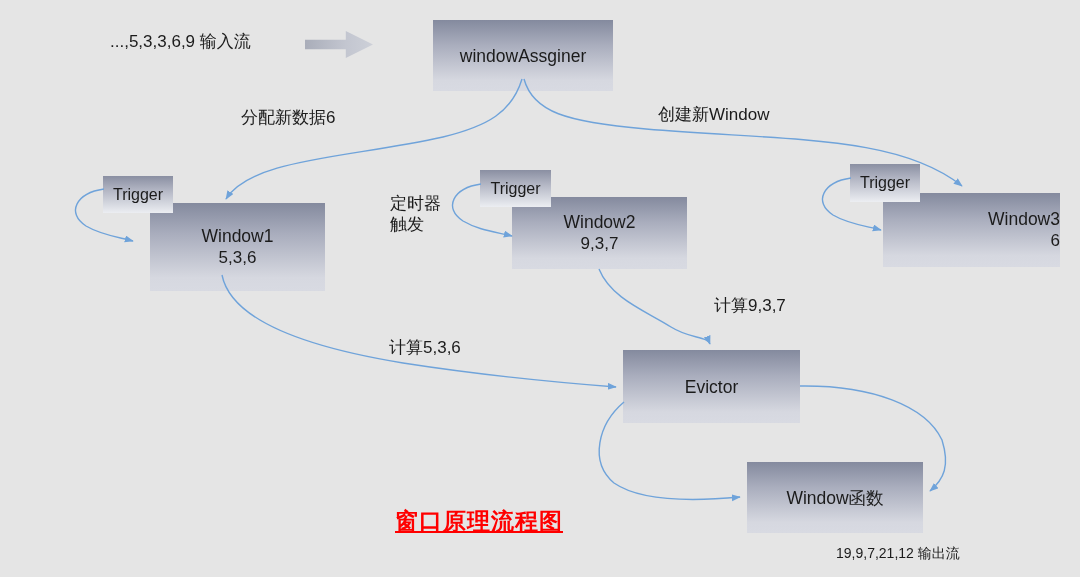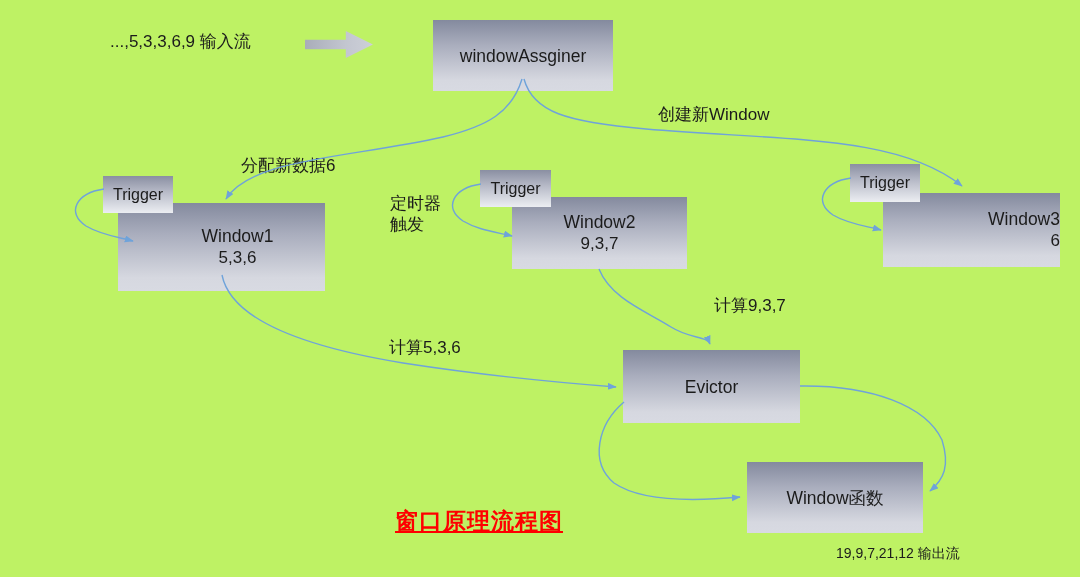--- a/index.html
+++ b/index.html
@@ -4,21 +4,21 @@
 <style>
   :root{
     --connector:#6fa3da;
     --title:#ff0000;
     --node-text:#1b1b1b;
   }
   html,body{margin:0;padding:0;background:#fff;}
   #canvas{
     position:relative;
     width:1080px;height:577px;
-    background:#bef264;
+    background:#e5e5e5;
     overflow:hidden;
     font-family:"Liberation Sans","DejaVu Sans",sans-serif;
     color:var(--node-text);
   }
   .node{
     position:absolute;
     background:linear-gradient(180deg,#848a9e 0%,#a9adbd 35%,#d6d8e0 85%,#d8dae2 100%);
     display:flex;flex-direction:column;align-items:center;justify-content:center;
     text-align:center;
     color:var(--node-text);
@@ -72,21 +72,21 @@
 
 <div id="canvas">
 
   <div class="lbl" style="left:110px;top:31px;">...,5,3,3,6,9 输入流</div>
   <div class="block-arrow"></div>
 
   <div class="node" style="left:433px;top:20px;width:180px;height:71px;align-items:center;">
     <div class="nm">windowAssginer</div>
   </div>
 
-  <div class="node z3" style="left:118px;top:203px;width:175px;height:88px;padding-left:32px;">
+  <div class="node z3" style="left:150px;top:203px;width:175px;height:88px;">
     <div class="nm">Window1</div>
     <div class="val">5,3,6</div>
   </div>
   <div class="trigger" style="left:103px;top:176px;width:70px;height:37px;">
     <span>Trigger</span>
   </div>
 
   <div class="node z3" style="left:512px;top:197px;width:175px;height:72px;">
     <div class="nm">Window2</div>
     <div class="val">9,3,7</div>
@@ -104,21 +104,21 @@
   </div>
 
   <div class="node" style="left:623px;top:350px;width:177px;height:73px;">
     <div class="nm">Evictor</div>
   </div>
 
   <div class="node" style="left:747px;top:462px;width:176px;height:71px;">
     <div class="nm">Window函数</div>
   </div>
 
-  <div class="lbl" style="left:241px;top:107px;margin-top:48px;">分配新数据6</div>
+  <div class="lbl" style="left:241px;top:107px;">分配新数据6</div>
   <div class="lbl" style="left:658px;top:104px;">创建新Window</div>
   <div class="lbl" style="left:390px;top:193px;">定时器
 触发</div>
   <div class="lbl" style="left:389px;top:337px;text-align:center;">计算5,3,6</div>
   <div class="lbl" style="left:714px;top:295px;">计算9,3,7</div>
 
   <div class="title" style="left:395px;top:506px;text-decoration:underline;">窗口原理流程图</div>
 
   <div class="lbl small" style="left:836px;top:543px;">19,9,7,21,12 输出流</div>
 

